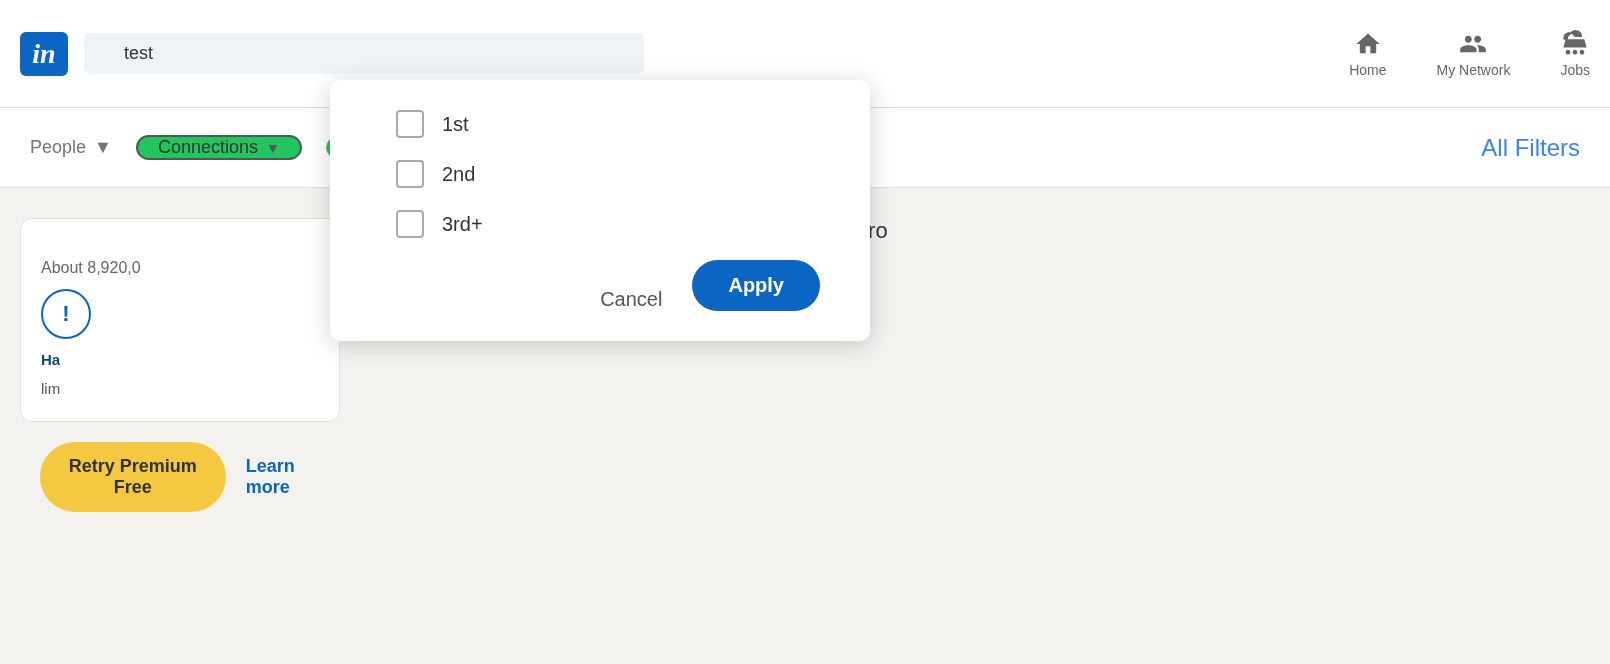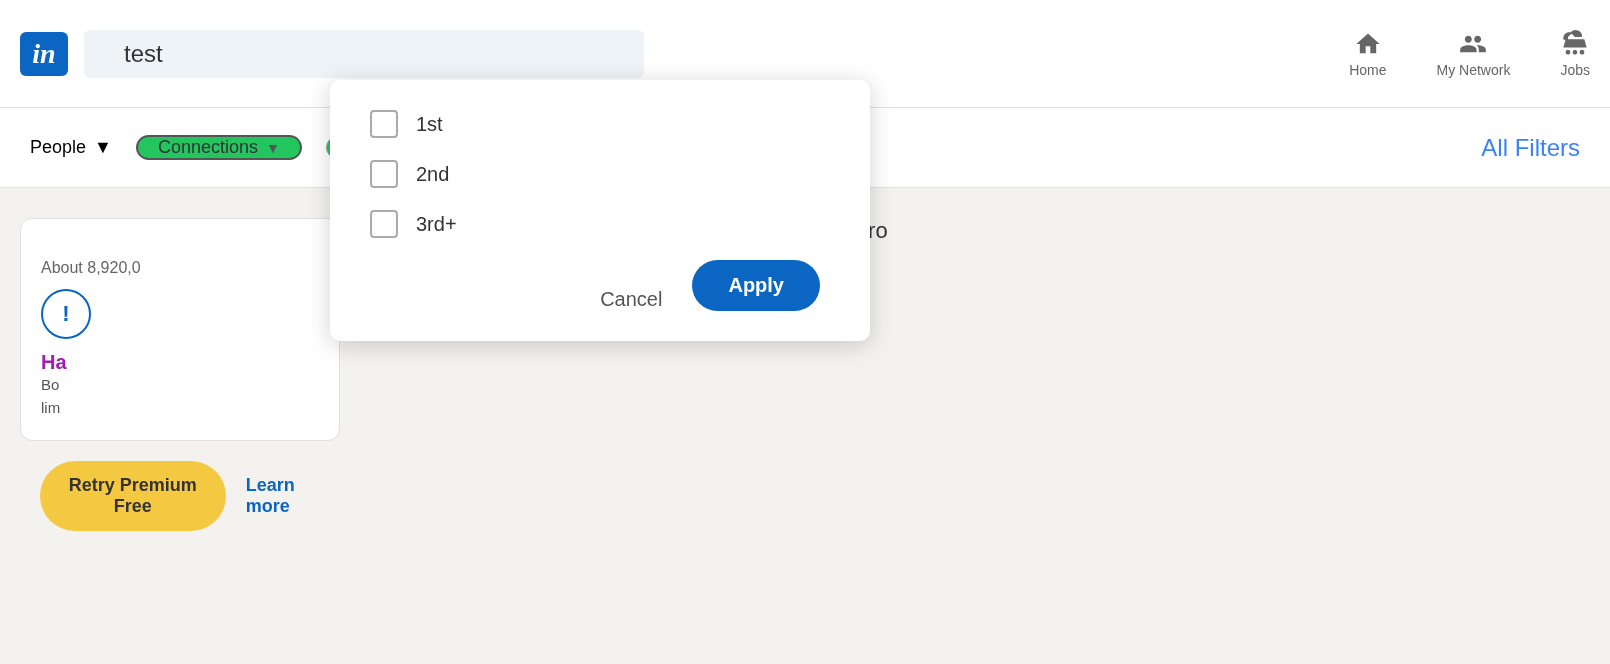--- a/index.html
+++ b/index.html
@@ -32,21 +32,21 @@
       font-size: 28px;
       font-weight: 900;
       font-style: italic;
       font-family: Georgia, serif;
     }
     .search-bar {
       background: #eef3f8;
       border: none;
       border-radius: 6px;
       padding: 10px 16px 10px 40px;
-      font-size: 24px;
+      font-size: 18px;
       color: #333;
       width: 560px;
       outline: none;
       position: relative;
     }
     .search-wrap {
       position: relative;
       display: flex;
       align-items: center;
     }
@@ -107,21 +107,21 @@
       border-width: 2px;
     }
     .filter-btn .chevron {
       font-size: 14px;
       color: #555;
     }
     .filter-plain {
       background: none;
       border: none;
       font-size: 18px;
-      color: #000000;
+      color: #737373;
       cursor: pointer;
       display: flex;
       align-items: center;
       gap: 8px;
     }
     .all-filters {
       margin-left: auto;
       font-size: 24px;
       color: #3b82f6;
       cursor: pointer;
@@ -162,24 +162,24 @@
       border-radius: 50%;
       display: flex;
       align-items: center;
       justify-content: center;
       color: #0a66c2;
       font-size: 22px;
       font-weight: 700;
       margin-bottom: 12px;
     }
     .ha-text {
-      font-size: 20px;
+      font-size: 15px;
       font-weight: 700;
-      color: #a21caf;
-      margin-bottom: 2px;
+      color: #0c4a6e;
+      margin-bottom: 12px;
     }
     .bo-text {
       font-size: 15px;
       color: #555;
       margin-bottom: 6px;
     }
     .lim-text {
       font-size: 15px;
       color: #555;
     }
@@ -248,20 +248,21 @@
       box-shadow: 0 4px 24px rgba(0,0,0,0.18);
       padding: 30px 50px 30px 40px;
       min-width: 540px;
     }
     .checkbox-row {
       display: flex;
       align-items: center;
       gap: 18px;
       margin-bottom: 22px;
       cursor: pointer;
+      margin-left: 26px;
     }
     .checkbox-row:last-of-type {
       margin-bottom: 30px;
     }
     .cb-box {
       width: 28px;
       height: 28px;
       border: 2px solid #aaa;
       border-radius: 4px;
       background: #fff;
@@ -374,21 +375,20 @@
   </div>
 </div>
 
 <div class="main">
 
   <div class="left-panel">
     <div class="result-card">
       <div class="result-count">About 8,920,0</div>
       <div class="alert-icon">!</div>
       <div class="ha-text">Ha</div>
-      <div class="bo-text">Bo</div>
       <div class="lim-text">lim</div>
     </div>
     <div class="bottom-bar">
       <button class="retry-btn">Retry Premium Free</button>
       <a class="learn-more">Learn more</a>
     </div>
   </div>
 
   <div class="right-panel">
     <div class="promo-text">ome a UI/UX designer with UNH in a remote enviro</div>

